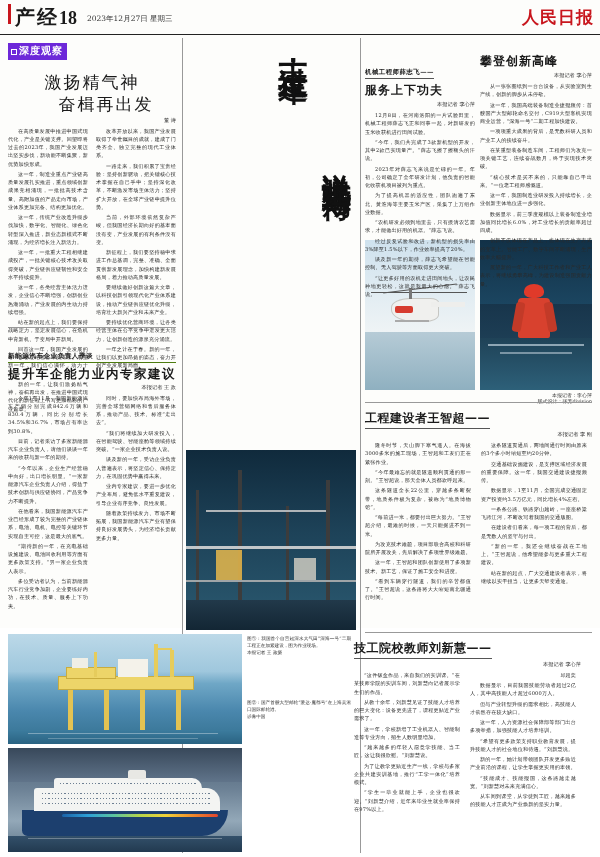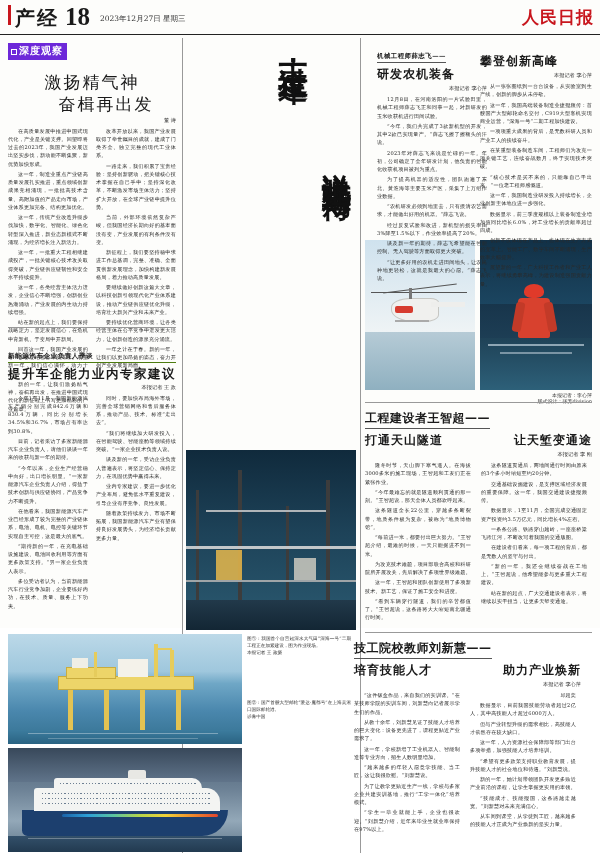--- a/index.html
+++ b/index.html
@@ -43,23 +43,22 @@
     margin-right: 4px;
     display: inline-block;
   }
   .mast-title {
     font-size: 20px;
     font-weight: bold;
     letter-spacing: 2px;
     font-family: "DejaVu Serif", serif;
   }
   .mast-num {
-    font-size: 25px;
-    font-weight: bold;
-    margin-left: 6px;
+    font-size: 18px;
+    font-weight: bold;
     font-family: "Liberation Serif", serif;
   }
   .mast-date {
     font-size: 7.5px;
     color: #333;
     margin-left: 10px;
     align-self: center;
     padding-top: 4px;
   }
   .mast-right {
@@ -502,23 +501,23 @@
     <div class="jacket" style="left:38px; top:58px; width:32px; height:40px;"></div>
     <div style="position:absolute; left:34px; top:62px; width:9px; height:30px; background:#c23a28; border-radius:3px; transform:rotate(10deg);"></div>
     <div style="position:absolute; left:66px; top:62px; width:9px; height:30px; background:#c23a28; border-radius:3px; transform:rotate(-10deg);"></div>
     <div style="position:absolute; left:0; top:98px; width:112px; height:52px; background:linear-gradient(#1f4257,#2d6079);"></div>
     <div style="position:absolute; left:8px; top:104px; width:96px; height:2px; background:#8fa6b4;"></div>
     <div style="position:absolute; left:20px; top:112px; width:72px; height:2px; background:#7b94a4;"></div>
   </div>
 
   <div class="sig cn" style="position:absolute; left:480px; top:392px; width:112px;">本报记者：李心萍<br>版式设计：张芳division</div>
 
-  <div style="position:absolute; left:365px; top:44px; width:110px;margin-left:12px;">
+  <div style="position:absolute; left:365px; top:60px; width:110px;">
     <span class="art-head-small cn">机械工程师薛志飞——</span>
-    <div class="art-head-big cn">研发农机装备</div>
+    <div class="art-head-big cn">服务上下功夫</div>
     <div class="byline cn">本报记者 李心萍</div>
     <div class="body-text cn">
       <p>12月8日，在河南洛阳的一片试验田里，机械工程师薛志飞正和同事一起，对新研发的玉米收获机进行田间试验。</p>
       <p>“今年，我们共完成了3款新机型的开发，其中2款已实现量产。”薛志飞擦了擦额头的汗说。</p>
       <p>2023年对薛志飞来说是忙碌的一年。年初，公司确定了全年研发计划，他负责的智能化收获机项目被列为重点。</p>
       <p>为了提高机器的适应性，团队跑遍了东北、黄淮海等主要玉米产区，采集了上万组作业数据。</p>
       <p>“农机研发必须到地里去，只有摸清农艺需求，才能做出好用的机器。”薛志飞说。</p>
       <p>经过反复试验和改进，新机型的损失率由3%降至1.5%以下，作业效率提高了20%。</p>
       <p>谈及新一年的期待，薛志飞希望能在智能控制、无人驾驶等方面取得更大突破。</p>
       <p>“让更多好用的农机走进田间地头，让农民种地更轻松，这就是我最大的心愿。”薛志飞说。</p>
@@ -538,24 +537,20 @@
       <p>数据显示，前三季度规模以上装备制造业增加值同比增长6.0%，对工业增长的贡献率超过四成。</p>
       <p>创新不仅体现在产品上，也体现在生产方式的变革上。智能工厂、数字车间不断涌现，生产效率大幅提升。</p>
       <p>展望新的一年，广大科技工作者和产业工人表示，将继续勇攀高峰，为建设制造强国贡献力量。</p>
     </div>
   </div>
 
   <div class="hline" style="left:365px; top:402px; width:227px;"></div>
 
   <div style="position:absolute; left:365px; top:408px; width:227px;">
     <span class="arrow-head cn">工程建设者王智超——</span>
-    <div class="two-title cn">
-      <span>打通天山隧道</span>
-      <span>让天堑变通途</span>
-    </div>
     <div class="byline cn">本报记者 李 刚</div>
     <div style="display:flex; gap:10px;">
       <div class="body-text cn" style="width:106px;">
         <p>隆冬时节，天山脚下寒气逼人。在海拔3000多米的施工现场，王智超和工友们正在紧张作业。</p>
         <p>“今年最难忘的就是隧道顺利贯通的那一刻。”王智超说，那天全体人员都欢呼起来。</p>
         <p>这条隧道全长22公里，穿越多条断裂带，地质条件极为复杂，被称为“地质博物馆”。</p>
         <p>“每前进一米，都要付出巨大努力。”王智超介绍，最难的时候，一天只能掘进不到一米。</p>
         <p>为攻克技术难题，项目部联合高校和科研院所开展攻关，先后解决了多项世界级难题。</p>
         <p>这一年，王智超和团队创新使用了多项新技术、新工艺，保证了施工安全和进度。</p>
         <p>“看到车辆穿行隧道，我们的辛苦都值了。”王智超说，这条路将大大缩短南北疆通行时间。</p>
@@ -569,24 +564,20 @@
         <p>“新的一年，我还会继续奋战在工地上。”王智超说，他希望能参与更多重大工程建设。</p>
         <p>站在新的起点，广大交通建设者表示，将继续以实干担当，让更多天堑变通途。</p>
       </div>
     </div>
   </div>
 
   <div class="hline" style="left:365px; top:632px; width:227px;"></div>
 
   <div style="position:absolute; left:354px; top:638px; width:227px;">
     <span class="arrow-head cn">技工院校教师刘新慧——</span>
-    <div class="two-title cn">
-      <span>培育技能人才</span>
-      <span>助力产业焕新</span>
-    </div>
     <div class="byline cn">本报记者 李心萍</div>
     <div style="display:flex; gap:10px;">
       <div class="body-text cn" style="width:106px;">
         <p>“这件钣金作品，来自我们的实训课。”在某技师学院的实训车间，刘新慧向记者展示学生们的作品。</p>
         <p>从教十余年，刘新慧见证了技能人才培养的巨大变化：设备更先进了，课程更贴近产业需求了。</p>
         <p>这一年，学校新增了工业机器人、智能制造等专业方向，招生人数明显增加。</p>
         <p>“越来越多的年轻人愿意学技能、当工匠，这让我很欣慰。”刘新慧说。</p>
         <p>为了让教学更贴近生产一线，学校与多家企业共建实训基地，推行“工学一体化”培养模式。</p>
         <p>“学生一毕业就能上手，企业也很欢迎。”刘新慧介绍，近年来毕业生就业率保持在97%以上。</p>
       </div>

